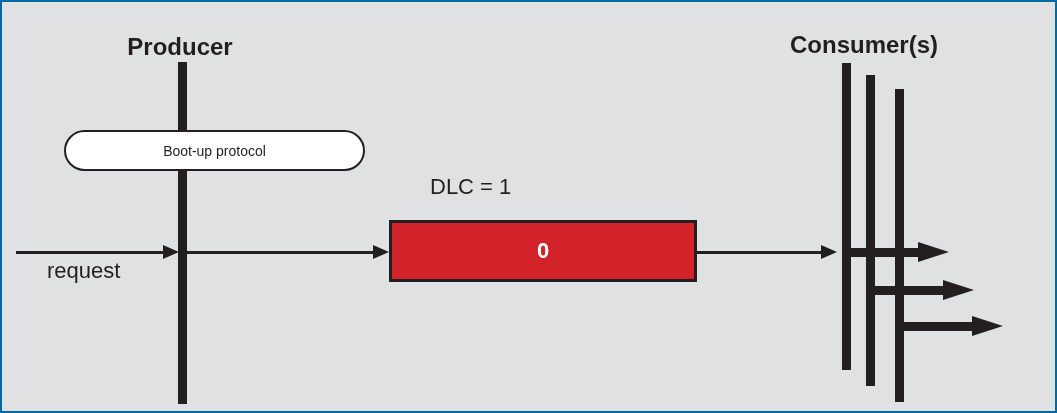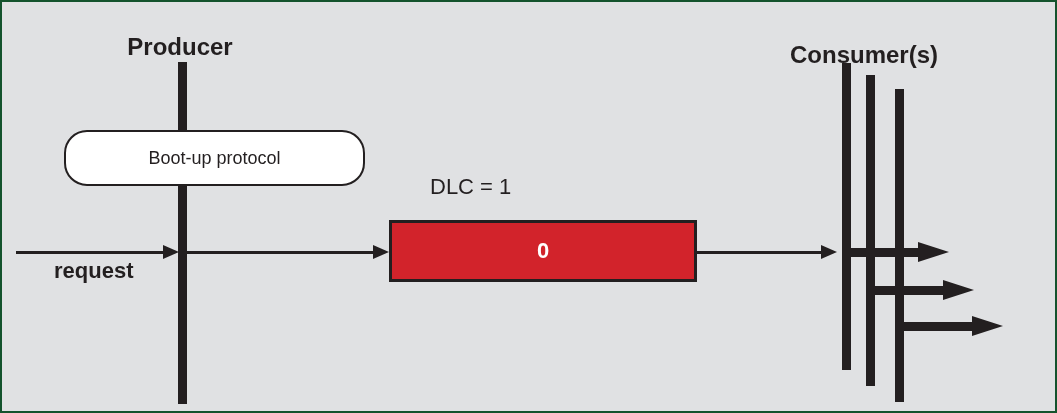--- a/index.html
+++ b/index.html
@@ -1,21 +1,21 @@
 <!DOCTYPE html>
 <html><head>
 <meta charset="utf-8">
 <style>
   html, body { margin: 0; padding: 0; background: #ffffff; }
   #stage {
     position: relative;
     width: 1057px; height: 413px;
     box-sizing: border-box;
     background: #e0e1e3;
-    border: 2px solid #14532d;
+    border: 2px solid #0369a1;
     font-family: "Liberation Sans", sans-serif;
     color: #231f20;
     overflow: hidden;
   }
   .t   { position: absolute; white-space: nowrap; font-size: 22px; line-height: 24px; color: #231f20; }
   .title { font-weight: bold; font-size: 24px; line-height: 24px; text-align: center; }
   .vline, .hline, .shaft { position: absolute; background: #231f20; }
   
   .tri {
     position: absolute; width: 0; height: 0;
@@ -25,62 +25,62 @@
   }
   
   .tri-big {
     position: absolute; width: 0; height: 0;
     border-top: 10px solid transparent;
     border-bottom: 10px solid transparent;
     border-left: 31px solid #231f20;
   }
   .pill {
     position: absolute;
-    left: 62px; top: 128px; width: 301px; height: 56px;
+    left: 62px; top: 128px; width: 301px; height: 41px;
     box-sizing: border-box;
     background: #ffffff;
     border: 2px solid #231f20;
     border-radius: 23px;
     display: flex; align-items: center; justify-content: center;
-    font-size: 18px;
+    font-size: 14px;
   }
   .frame {
     position: absolute;
     left: 387px; top: 218px; width: 308px; height: 62px;
     box-sizing: border-box;
     background: #d2232b;
     border: 3px solid #231f20;
     display: flex; align-items: center; justify-content: center;
     color: #ffffff; font-weight: bold; font-size: 22px;
   }
   .subscript { font-size: 14px; position: relative; top: 5px; }
 </style>
 </head>
 <body>
 
 <div id="stage">
 
   <div class="t title" style="left:120px; top:33px; width:116px;">Producer</div>
-  <div class="t title" style="left:778px; top:41px; width:168px;">Consumer(s)</div>
+  <div class="t title" style="left:778px; top:31px; width:168px;">Consumer(s)</div>
 
   <div class="vline" style="left:176px; top:60px; width:9px; height:342px;"></div>
 
   <div class="vline" style="left:840px; top:61px; width:9px; height:307px;"></div>
   <div class="vline" style="left:864px; top:73px; width:9px; height:311px;"></div>
   <div class="vline" style="left:893px; top:87px; width:9px; height:313px;"></div>
 
   <div class="pill">
     <span>Boot-up protocol</span>
   </div>
 
   <div>
     <div class="hline" style="left:14px; top:249px; width:147px; height:3px;"></div>
     <div class="tri" style="left:161px; top:243px;"></div>
   </div>
-  <div class="t" style="left:52px; top:257px;font-weight:bold;">request</div>
+  <div class="t" style="left:45px; top:257px;">request</div>
 
   <div>
     <div class="hline" style="left:185px; top:249px; width:186px; height:3px;"></div>
     <div class="tri" style="left:371px; top:243px;"></div>
   </div>
 
   <div class="t" style="left:428px; top:173px; width:160px; text-align:left;">DLC = 1</div>
 
   <div class="frame">
     <span>0</span>

